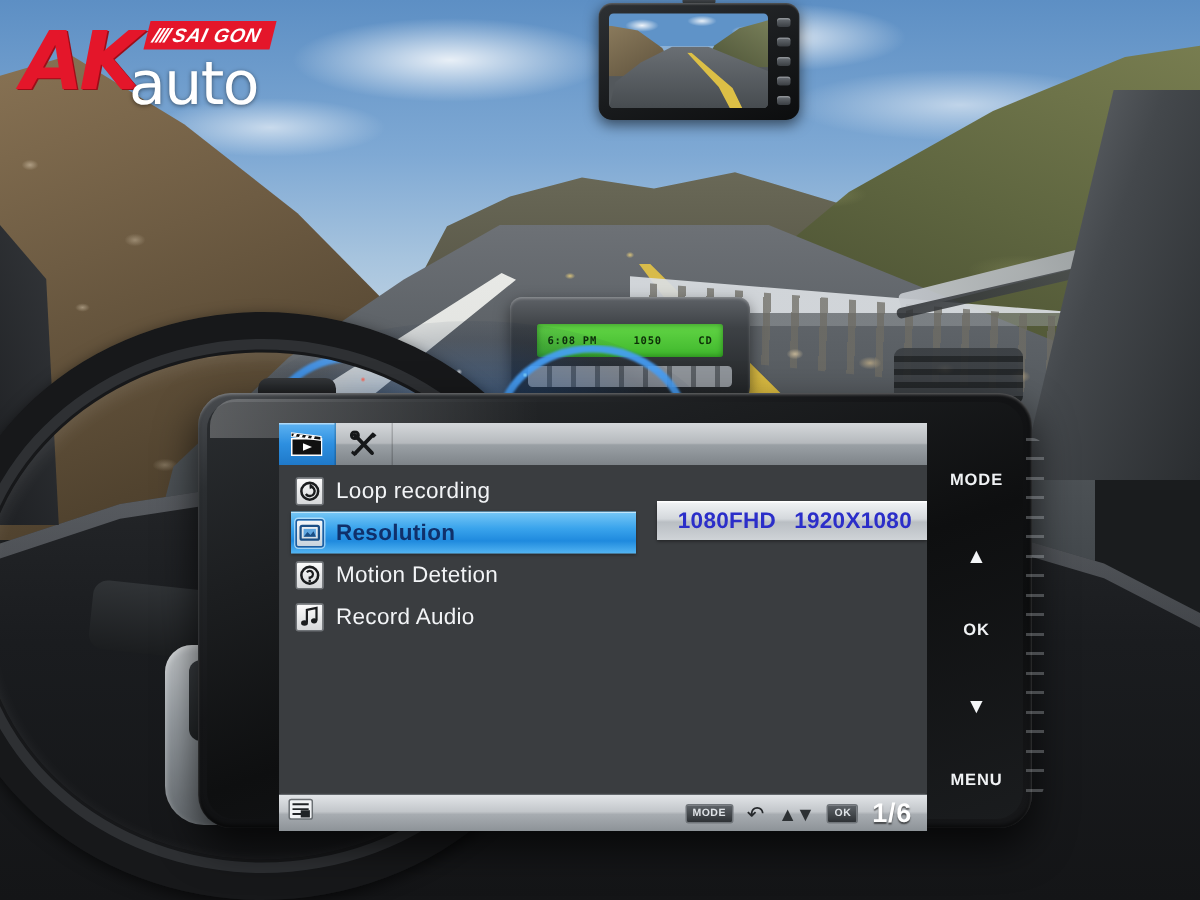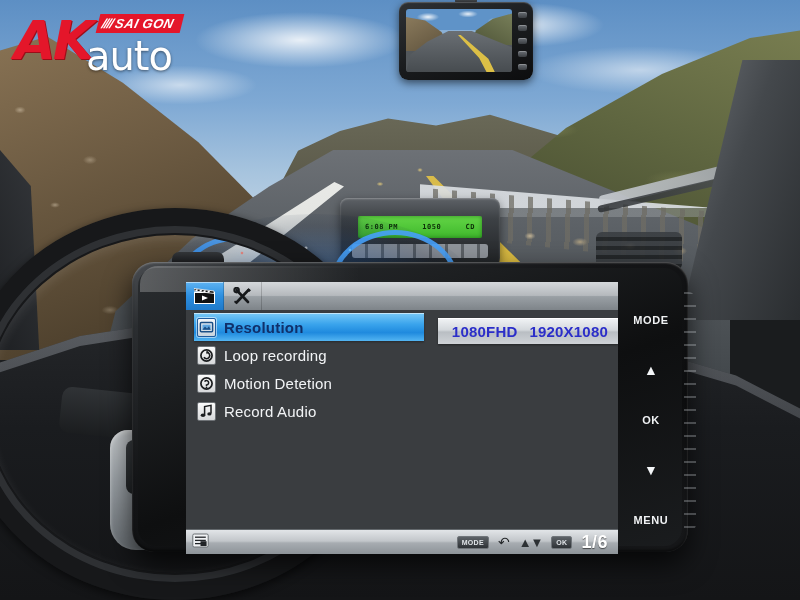--- a/index.html
+++ b/index.html
@@ -357,21 +357,21 @@
   }
   .tab.active {
     background:linear-gradient(180deg,#5eb3f2 0%,#2d8fe0 50%,#1f79c9 100%);
     box-shadow:inset 0 1px 0 rgba(255,255,255,.5);
   }
   .tab svg { display:block; }
 
   
   .screen-body { flex:1; display:flex; position:relative; background:#3a3d40; }
   .menu-col { width:246px; padding:3px 0 0 8px; }
-  .opts-col { flex:1; position:relative; padding-top:8px; }
+  .opts-col { flex:1; position:relative; padding-top:24px; }
 
   .menu-item {
     height:28px; display:flex; align-items:center; gap:8px;
     padding-left:3px; margin-right:8px;
     color:#f2f4f6; font-size:15px; letter-spacing:.2px;
   }
   .menu-item.selected {
     background:linear-gradient(180deg,#79c9f7 0%,#3aa4ec 40%,#1f8ade 70%,#53b5f2 100%);
     color:#10306a; font-weight:bold;
     box-shadow:inset 0 1px 0 rgba(255,255,255,.55), 0 1px 2px rgba(0,0,0,.35);
@@ -561,40 +561,40 @@
           </svg>
         </span>
       </div>
     </div>
 
     <div class="screen-body">
 
       <div class="menu-col">
 
 
+        <div class="menu-item">
+          <span class="mi-icon">
+            <svg width="15" height="15" viewBox="0 0 15 15">
+              <circle cx="7.5" cy="7.5" r="5.6" fill="none" stroke="#1b1d1f" stroke-width="1.7"></circle>
+              <path d="M7.5 4.3 a3.2 3.2 0 1 1 -2.6 5.0" fill="none" stroke="#1b1d1f" stroke-width="1.6"></path>
+              <polygon points="7.5,2.4 7.5,6.2 10.2,4.3" fill="#1b1d1f"></polygon>
+            </svg>
+          </span>
+          <span class="mi-label">Loop recording</span>
+        </div>
+
         <div class="menu-item selected">
           <span class="mi-icon">
             <svg width="15" height="15" viewBox="0 0 15 15">
               <rect x="1.4" y="2.6" width="12.2" height="9.2" rx="1" fill="none" stroke="#1b4f86" stroke-width="1.5"></rect>
               <rect x="3.4" y="4.6" width="8.2" height="5.2" fill="#5fa6e0"></rect>
               <polygon points="3.4,9.8 6,6.6 8,8.6 10,6.2 11.6,9.8" fill="#1b4f86"></polygon>
             </svg>
           </span>
           <span class="mi-label">Resolution</span>
-        </div>
-
-        <div class="menu-item">
-          <span class="mi-icon">
-            <svg width="15" height="15" viewBox="0 0 15 15">
-              <circle cx="7.5" cy="7.5" r="5.6" fill="none" stroke="#1b1d1f" stroke-width="1.7"></circle>
-              <path d="M7.5 4.3 a3.2 3.2 0 1 1 -2.6 5.0" fill="none" stroke="#1b1d1f" stroke-width="1.6"></path>
-              <polygon points="7.5,2.4 7.5,6.2 10.2,4.3" fill="#1b1d1f"></polygon>
-            </svg>
-          </span>
-          <span class="mi-label">Loop recording</span>
         </div>
 
 
         <div class="menu-item">
           <span class="mi-icon">
             <svg width="15" height="15" viewBox="0 0 15 15">
               <circle cx="7.5" cy="7.5" r="5.6" fill="none" stroke="#1b1d1f" stroke-width="1.7"></circle>
               <path d="M5.6 5.6 a2.2 2.2 0 1 1 1.9 3.4 v1.1" fill="none" stroke="#1b1d1f" stroke-width="1.5"></path>
               <circle cx="7.5" cy="11.4" r="0.9" fill="#1b1d1f"></circle>
             </svg>

